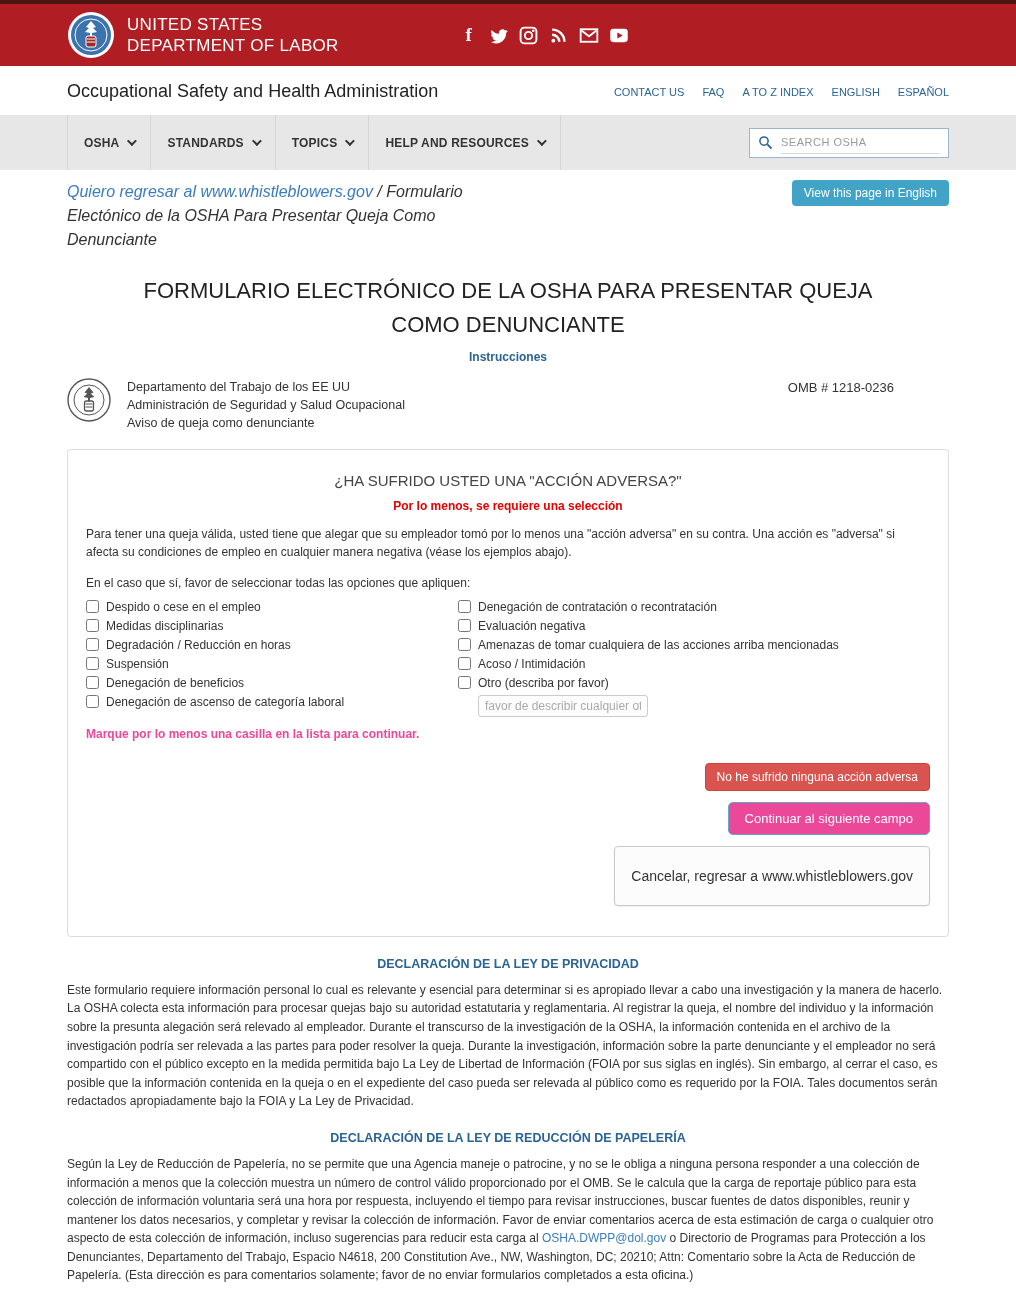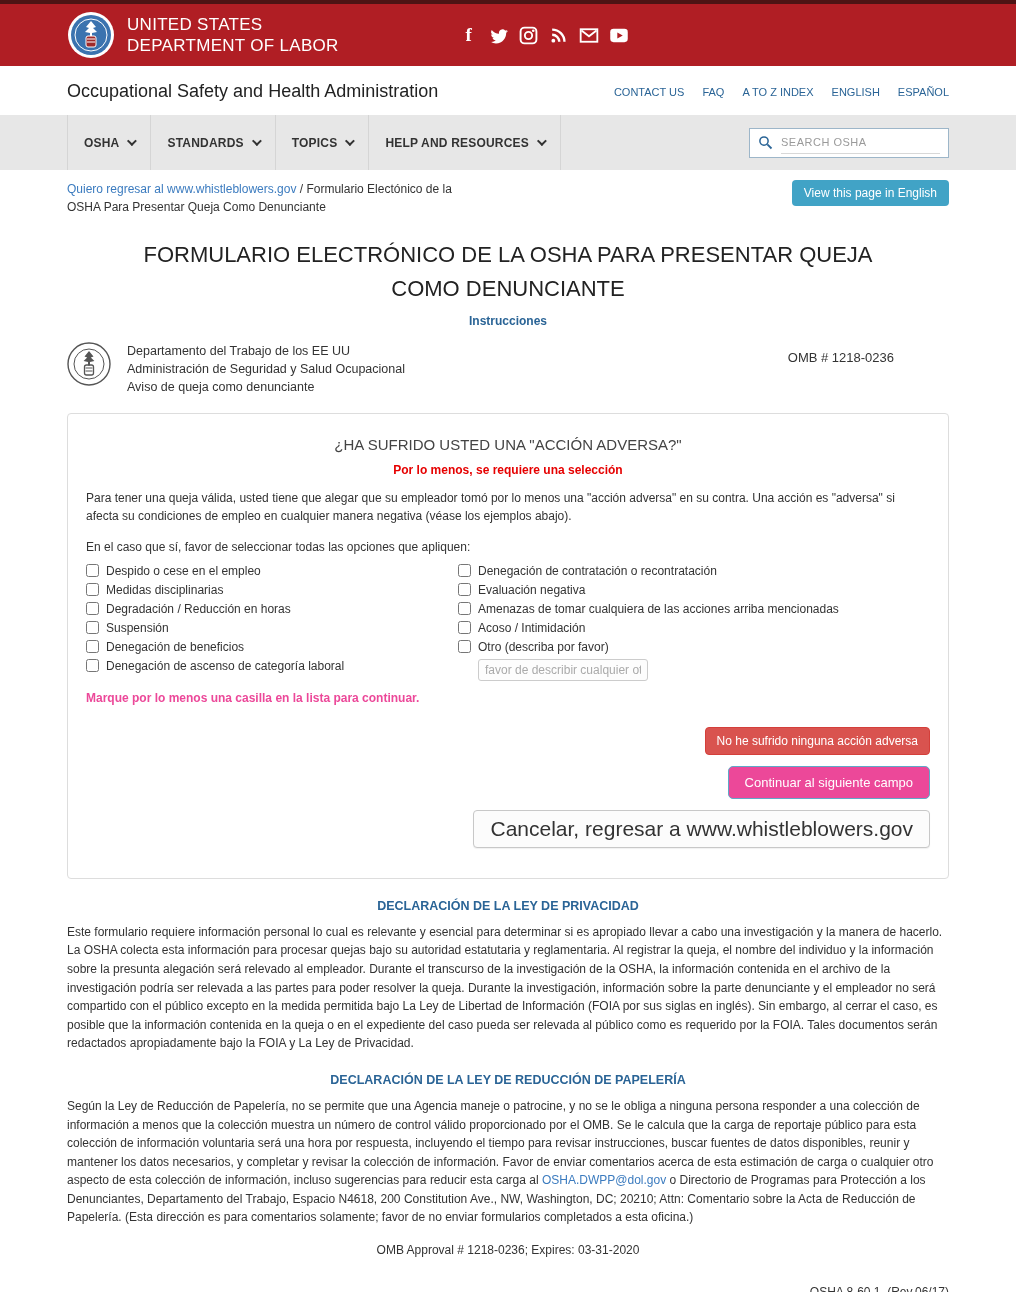--- a/index.html
+++ b/index.html
@@ -37,54 +37,54 @@
   .nav-item { display:flex; align-items:center; padding:0 16px; border-right:1px solid #d5d5d5; cursor:pointer; }
   .nav-item:first-child { border-left:1px solid #d5d5d5; }
   .nav-item span.lbl { font-size:12px; font-weight:bold; color:#333; letter-spacing:.2px; }
   .chev { width:7px; height:7px; border-right:2px solid #333; border-bottom:2px solid #333; transform:rotate(45deg) translateY(-2px); margin-left:8px; display:inline-block; }
   .searchbox { display:flex; align-items:center; width:200px; height:30px; background:#fff; border:1px solid #9db6c9; padding:0 8px; }
   .searchbox input { border:none; outline:none; flex:1; font-size:11px; color:#555; letter-spacing:.5px; border-bottom:1px solid #d8d8d8; height:22px; font-family:inherit; }
   .searchbox input::placeholder { color:#9a9a9a; }
 
   
   .breadcrumb-row { display:flex; justify-content:space-between; align-items:flex-start; margin-top:10px; }
-  .breadcrumb { width:420px; line-height:1.5; font-size:12px; color:#333; }
+  .breadcrumb { width:420px; line-height:1.5; font-size:16px; color:#333;font-style:italic; }
   .breadcrumb a { color:#3b7bbf; text-decoration:none; }
   .btn-english { background:#41a3c6; color:#fff; border:none; border-radius:4px; font-size:12px; padding:6px 12px; cursor:pointer; font-family:inherit; }
 
   
   .page-title { text-align:center; font-weight:normal; font-size:22px; color:#222; line-height:1.55; margin:22px 40px 6px; }
   .instructions { text-align:center; margin:8px 0 14px;font-weight:bold; }
   .instructions a { color:#2a6496; font-size:12px; text-decoration:none; }
 
   
   .form-header { display:flex; align-items:flex-start; margin:8px 0 16px; position:relative; }
   .form-seal { width:44px; height:44px; flex:0 0 auto; margin-right:16px; }
   .fh-lines { line-height:1.45; font-size:12.5px; color:#333; }
-  .fh-omb { position:absolute; right:55px; top:2px; font-size:13px; color:#333;margin-top:6px; }
+  .fh-omb { position:absolute; right:55px; top:2px; font-size:13px; color:#333; }
 
   
   .form-box { border:1px solid #ddd; border-radius:4px; padding:18px 18px 30px; background:#fff; }
   .q-title { text-align:center; font-weight:normal; font-size:15px; color:#444; margin-top:4px; }
   .req-note { text-align:center; color:#e60000; font-weight:bold; font-size:12px; margin:10px 0 12px; }
   .form-box p.intro { font-size:12px; line-height:1.55; margin:10px 0; }
   .form-box p.prompt { font-size:12px; margin:14px 0 10px; }
   .opts { display:grid; grid-template-columns:372px 1fr; }
   .opts ul { list-style:none; }
   .opts li { display:flex; height:19px; margin-bottom:0; }
   .opts input[type=checkbox] { width:13px; height:13px; margin-right:7px; }
   .opts label { font-size:12px; color:#333; }
   .other-input-row { height:24px !important; }
   .other-input { margin-left:20px; width:170px; height:22px; border:1px solid #ccc; border-radius:3px; padding:0 6px; font-size:12px; color:#555; font-family:inherit; background:#fdfdfd; }
   .other-input::placeholder { color:#aaa; }
   .validation { color:#ec4899; font-weight:bold; font-size:12px; margin:8px 0 0 0; }
   .btn-stack { display:flex; flex-direction:column; align-items:flex-end; gap:11px; margin-top:22px; }
   .btn-no-adverse { background:#d9534f; border:1px solid #d43f3a; color:#fff; font-size:12px; padding:6px 11px; border-radius:4px; cursor:pointer; font-family:inherit; }
   .btn-continue { background:#ec4899; border:1px solid #5fa8c8; color:#fff; font-size:13px; padding:8px 16px; border-radius:5px; cursor:pointer; font-family:inherit; }
-  .btn-cancel { background:#fcfcfc; border:1px solid #c8c8c8; color:#333; font-size:21px; padding:6px 16px; border-radius:4px; cursor:pointer; box-shadow:0 1px 1px rgba(0,0,0,.06); font-family:inherit; }
+  .btn-cancel { background:#fcfcfc; border:1px solid #c8c8c8; color:#333; font-size:14px; padding:21px 16px; border-radius:4px; cursor:pointer; box-shadow:0 1px 1px rgba(0,0,0,.06); font-family:inherit; }
 
   
   .section-heading { text-align:center; color:#2a6496; font-size:12.5px; font-weight:bold; margin:20px 0 10px; }
   .legal { font-size:12px; line-height:1.55; color:#333; }
   .legal a { color:#3b7bbf; text-decoration:none; }
   .omb-approval { text-align:center; font-size:12px; margin-top:16px; }
   .form-number { text-align:right; font-size:12px; margin:28px 0 30px; }
 </style>
 </head>
 <body>

